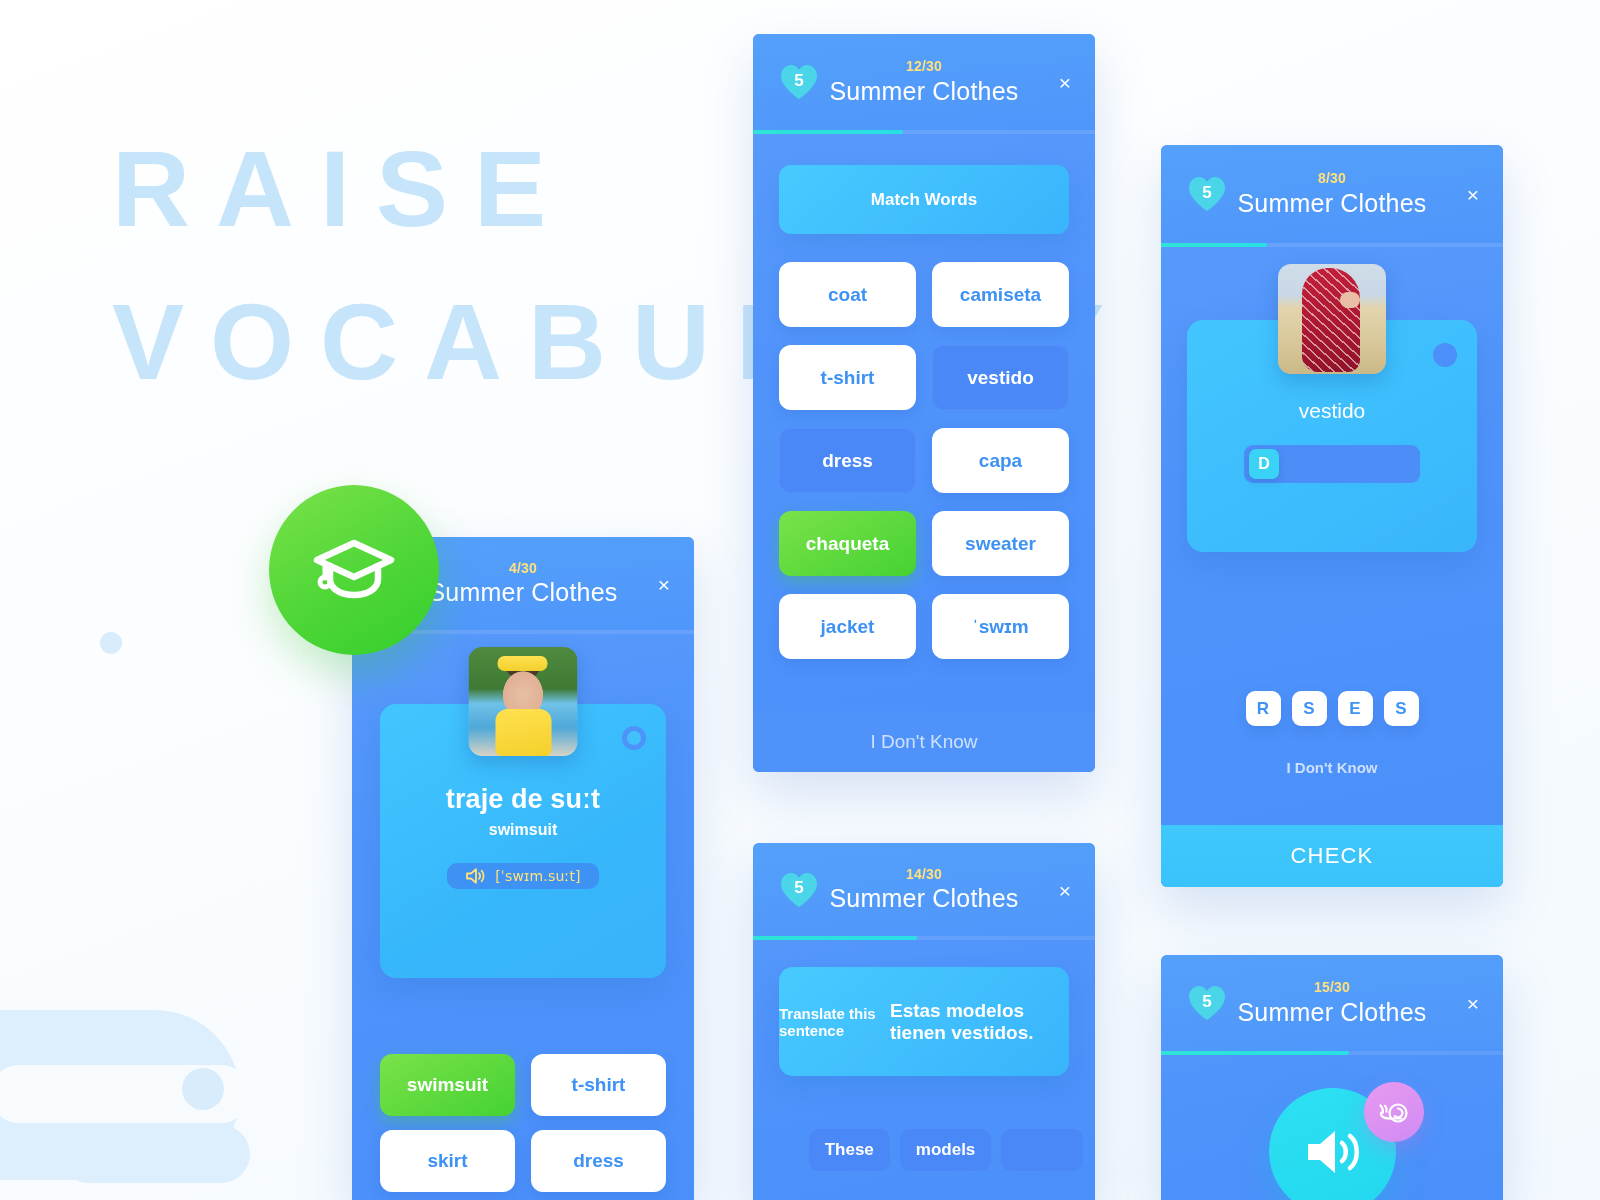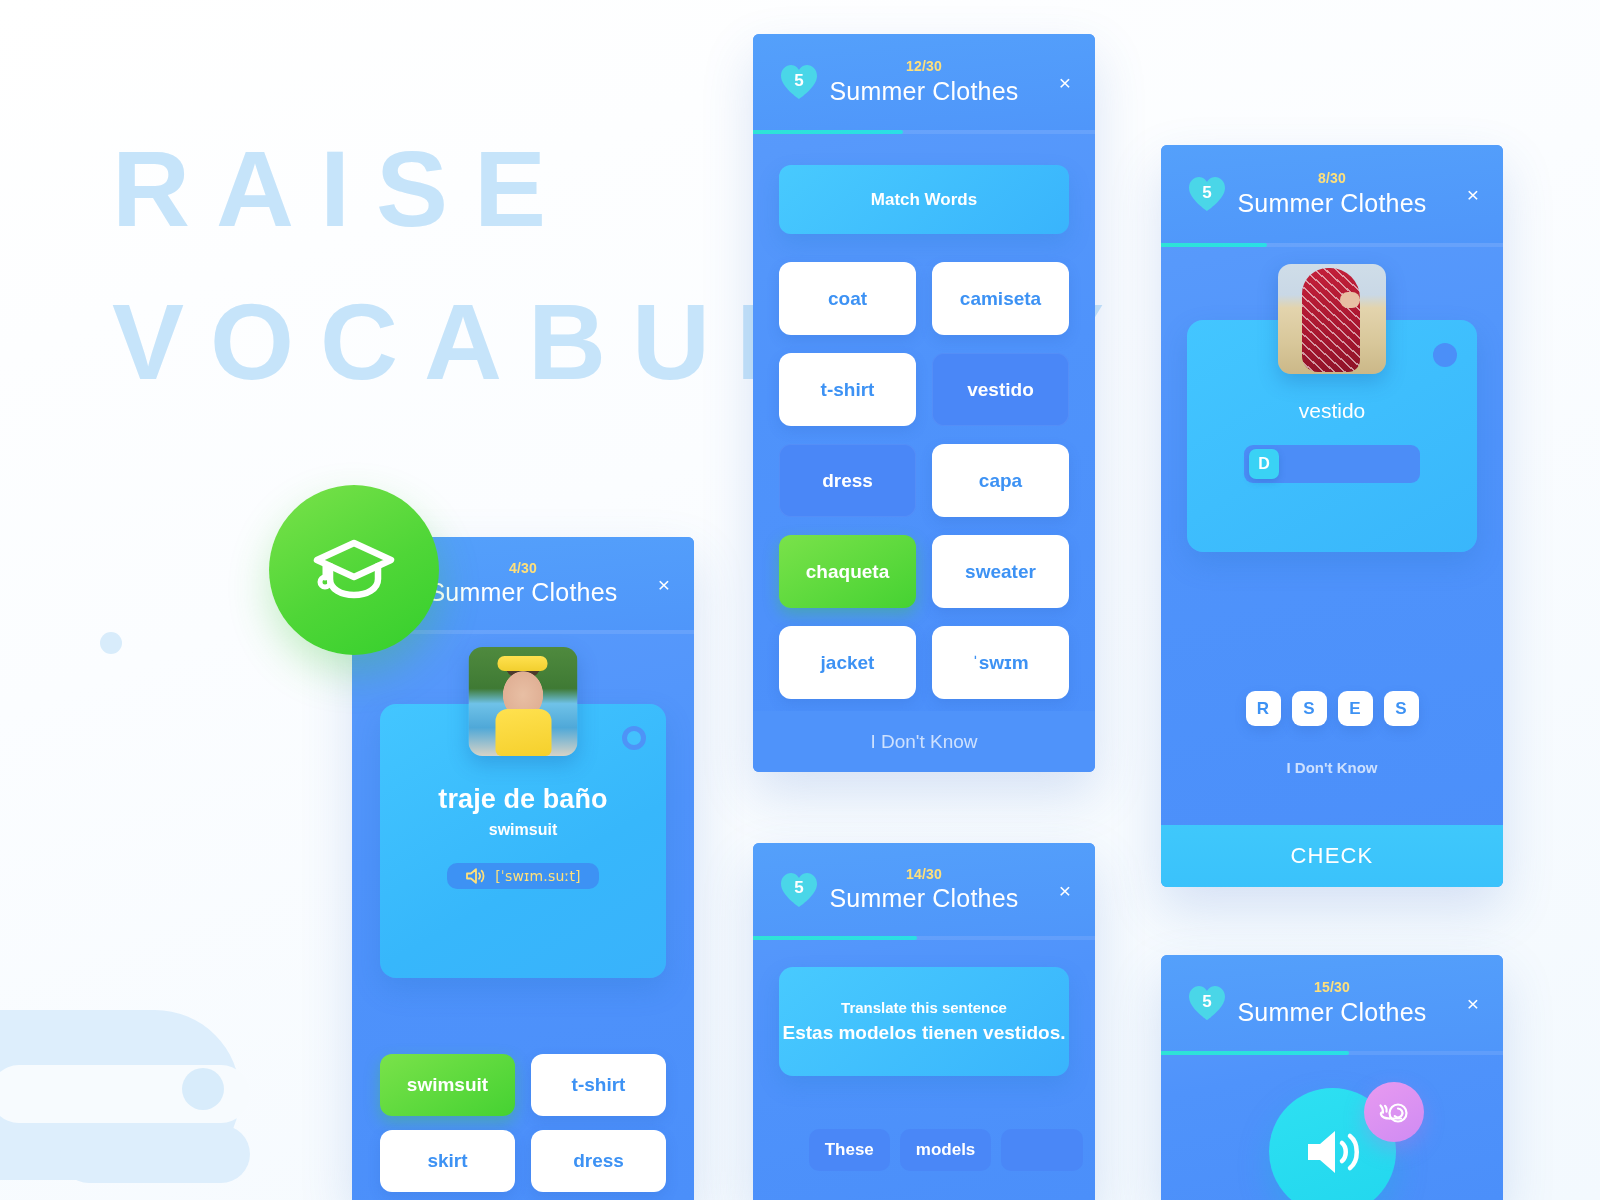--- a/index.html
+++ b/index.html
@@ -255,21 +255,21 @@
     color: #ffffff;
     font-size: 17px;
     font-weight: 700;
   }
   .match-grid {
     margin: 28px 26px 0;
     display: grid;
     grid-template-columns: 1fr 1fr;
     gap: 18px 16px;
   }
-  .match-grid .tile { height: 73px; }
+  .match-grid .tile { height: 65px; }
   .match-footer {
     position: absolute;
     left: 0; right: 0; bottom: 0;
     height: 61px;
     background: #4f93fa;
     display: flex; align-items: center; justify-content: center;
   }
 
   
   #phone-spelling {
@@ -363,21 +363,21 @@
     width: 342px; height: 357px;
     border-radius: 6px 6px 0 0;
   }
   #phone-translate .phone-header { height: 93px; }
   .translate-banner {
     margin: 27px 26px 0;
     height: 109px;
     border-radius: 14px;
     background: linear-gradient(140deg, #48cafe 0%, #39b4fc 100%);
     box-shadow: 0 10px 22px rgba(30, 120, 200, .20);
-    display: flex; flex-direction: column;
+    display: flex; flex-direction: row;
     align-items: center; justify-content: center;
     gap: 6px;
   }
   .translate-banner .t-prompt {
     color: #ffffff; font-size: 15px; font-weight: 700;
   }
   .translate-banner .t-sentence {
     color: #ffffff; font-size: 19px; font-weight: 700;
   }
   .word-bank {
@@ -515,21 +515,21 @@
     <div class="progress-track">
       <div class="progress-fill" style="width:13%"></div>
     </div>
 
     <div class="flash-body">
       <div class="flash-card">
         <div class="flash-photo">
           <div class="photo-swim"></div>
         </div>
         <div class="flash-fav"></div>
-        <div class="flash-term">traje de baño</div>
+        <div class="flash-term">traje de suːt</div>
         <div class="flash-sub">swimsuit</div>
         <div class="flash-audio">
           <span>
             <svg width="20" height="18" viewBox="0 0 20 18">
               <path d="M2 6.5 H6 L11 2.2 V15.8 L6 11.5 H2 Z" fill="none" stroke="#ffe07a" stroke-width="1.8" stroke-linejoin="round"></path>
               <path d="M14 6.2 C15.5 7.3 15.5 10.7 14 11.8" fill="none" stroke="#ffe07a" stroke-width="1.8" stroke-linecap="round"></path>
               <path d="M16.6 3.8 C19.2 6 19.2 12 16.6 14.2" fill="none" stroke="#ffe07a" stroke-width="1.8" stroke-linecap="round"></path>
             </svg>
           </span>
           <span class="ipa">[ˈswɪm.suːt]</span>

